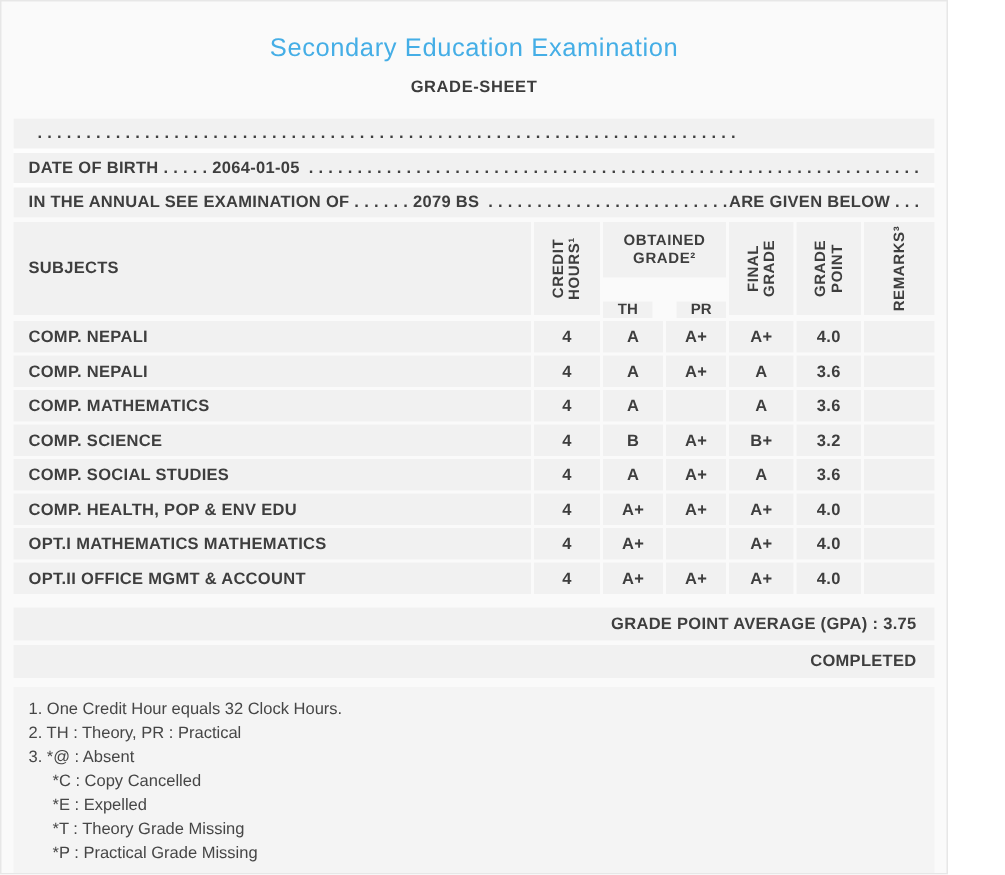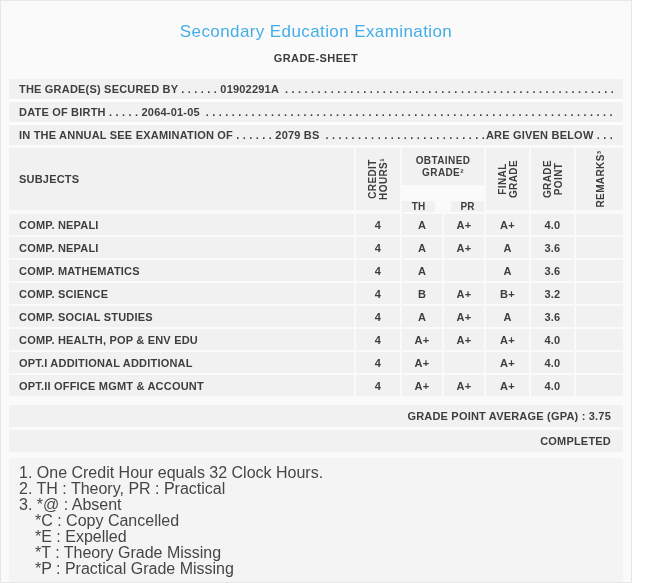--- a/index.html
+++ b/index.html
@@ -116,41 +116,40 @@
     font-weight: 700;
     letter-spacing: 0.2px;
   }
   
   .footnotes {
     margin: 6px 8px 0 8px;
     background: #f4f4f4;
     padding: 7px 0 9px 0;
   }
   .footnote {
-    font-size: 16px;
+    font-size: 11px;
     font-weight: 400;
     color: #464646;
     line-height: 16px;
     padding-left: 10px;
   }
   .footnote.indent { padding-left: 26px; }
 </style>
 </head>
 <body>
 
 <div class="sheet">
 
   <div class="head">
     <div class="title">Secondary Education Examination</div>
     <div class="subtitle">GRADE-SHEET</div>
   </div>
 
   <div class="info-block">
     <div class="info-row">
-      <span class="info-prefix">THE GRADE(S) SECURED BY . . . . . . 01902291A</span>
       <span class="dots-fill">. . . . . . . . . . . . . . . . . . . . . . . . . . . . . . . . . . . . . . . . . . . . . . . . . . . . . . . . . . . . . . . . . . . . . . . .</span>
     </div>
     <div class="info-row">
       <span class="info-prefix">DATE OF BIRTH . . . . . 2064-01-05</span>
       <span class="dots-fill">. . . . . . . . . . . . . . . . . . . . . . . . . . . . . . . . . . . . . . . . . . . . . . . . . . . . . . . . . . . . . . . . . . . . . . . .</span>
     </div>
     <div class="info-row">
       <span class="info-prefix">IN THE ANNUAL SEE EXAMINATION OF . . . . . . 2079 BS</span>
       <span class="dots-fill">. . . . . . . . . . . . . . . . . . . . . . . . . . . . . . . . . . . . . . . . . . . . . . . . . . . . . . . . . . . . . . . . . . . . . . . .</span>
       <span class="info-suffix">ARE GIVEN BELOW . . .</span>
@@ -231,21 +230,21 @@
         <div class="grid-row body-row">
           <div class="cell subject">COMP. HEALTH, POP &amp; ENV EDU</div>
           <div class="cell">4</div>
           <div class="cell">A+</div>
           <div class="cell">A+</div>
           <div class="cell">A+</div>
           <div class="cell">4.0</div>
           <div class="cell"></div>
         </div>
         <div class="grid-row body-row">
-          <div class="cell subject">OPT.I ADDITIONAL ADDITIONAL</div>
+          <div class="cell subject">OPT.I MATHEMATICS MATHEMATICS</div>
           <div class="cell">4</div>
           <div class="cell">A+</div>
           <div class="cell"></div>
           <div class="cell">A+</div>
           <div class="cell">4.0</div>
           <div class="cell"></div>
         </div>
         <div class="grid-row body-row">
           <div class="cell subject">OPT.II OFFICE MGMT &amp; ACCOUNT</div>
           <div class="cell">4</div>

